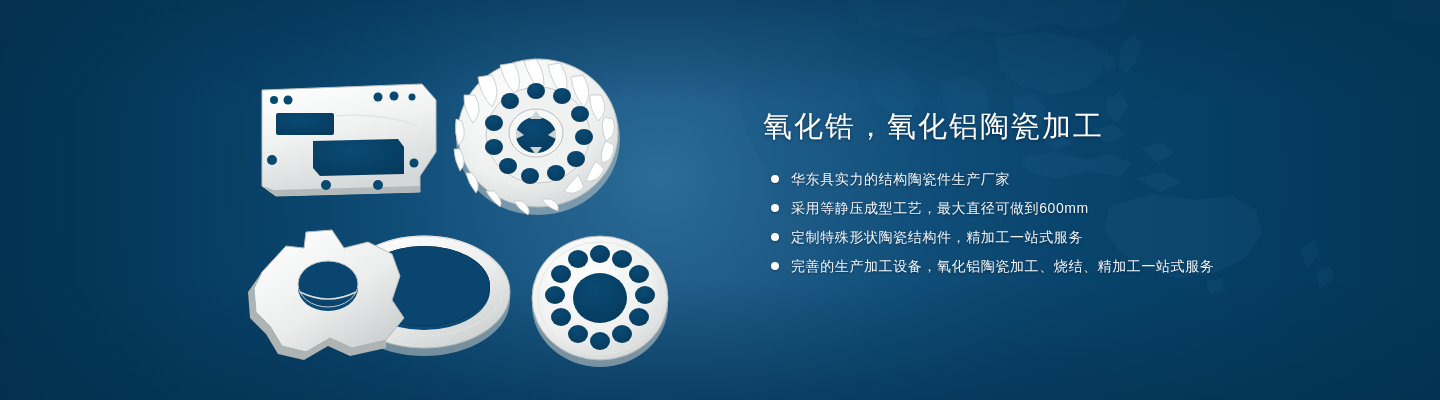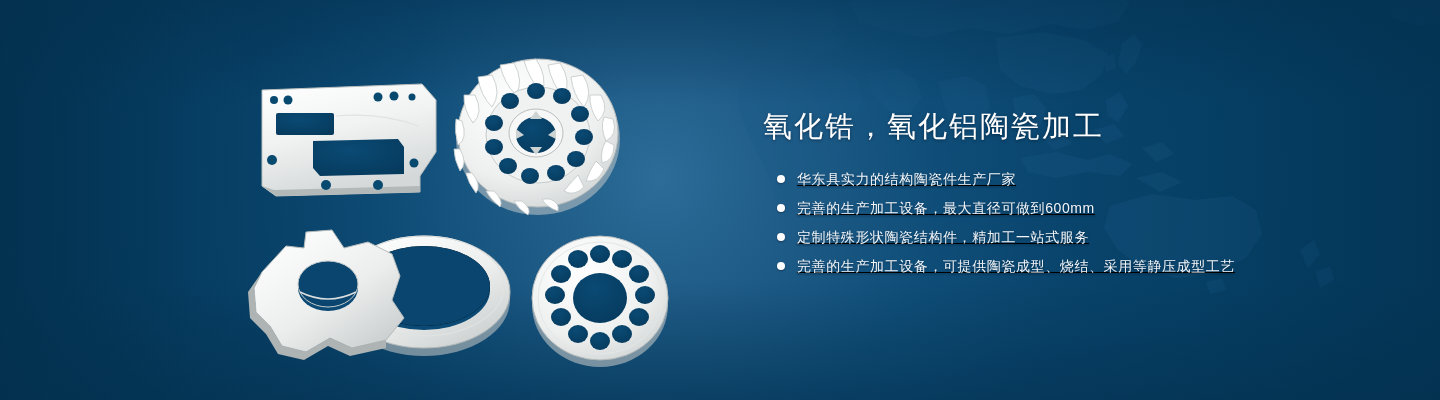--- a/index.html
+++ b/index.html
@@ -54,21 +54,21 @@
   .headline{
     color:#ffffff;
     font-size:29px;
     line-height:40px;
     letter-spacing:2px;
     font-weight:400;
     margin:0 0 22px 0;
     text-shadow:0 1px 3px rgba(0,20,40,.55);
     white-space:nowrap;
   }
-  .bullets{list-style:none;margin:14px;padding:0;text-decoration:underline;}
+  .bullets{list-style:none;margin:8px;padding:0;}
   .bullet{
     display:flex;
     align-items:center;
     margin:0 0 7px 0;
     height:22px;
   }
   .dot{
     flex:0 0 auto;
     width:8px;height:8px;
     border-radius:50%;
@@ -273,26 +273,26 @@
   <div class="copy">
     <h1 class="headline">氧化锆，氧化铝陶瓷加工</h1>
 
     <ul class="bullets">
       <li class="bullet">
         <span class="dot"></span>
         <span class="btext">华东具实力的结构陶瓷件生产厂家</span>
       </li>
       <li class="bullet">
         <span class="dot"></span>
-        <span class="btext">完善的生产加工设备，最大直径可做到600mm</span>
+        <span class="btext">采用等静压成型工艺，最大直径可做到600mm</span>
       </li>
       <li class="bullet">
         <span class="dot"></span>
         <span class="btext">定制特殊形状陶瓷结构件，精加工一站式服务</span>
       </li>
       <li class="bullet">
         <span class="dot"></span>
-        <span class="btext">完善的生产加工设备，可提供陶瓷成型、烧结、采用等静压成型工艺</span>
+        <span class="btext">完善的生产加工设备，氧化铝陶瓷加工、烧结、精加工一站式服务</span>
       </li>
     </ul>
   </div>
 
 </div>
 
 </body></html>

